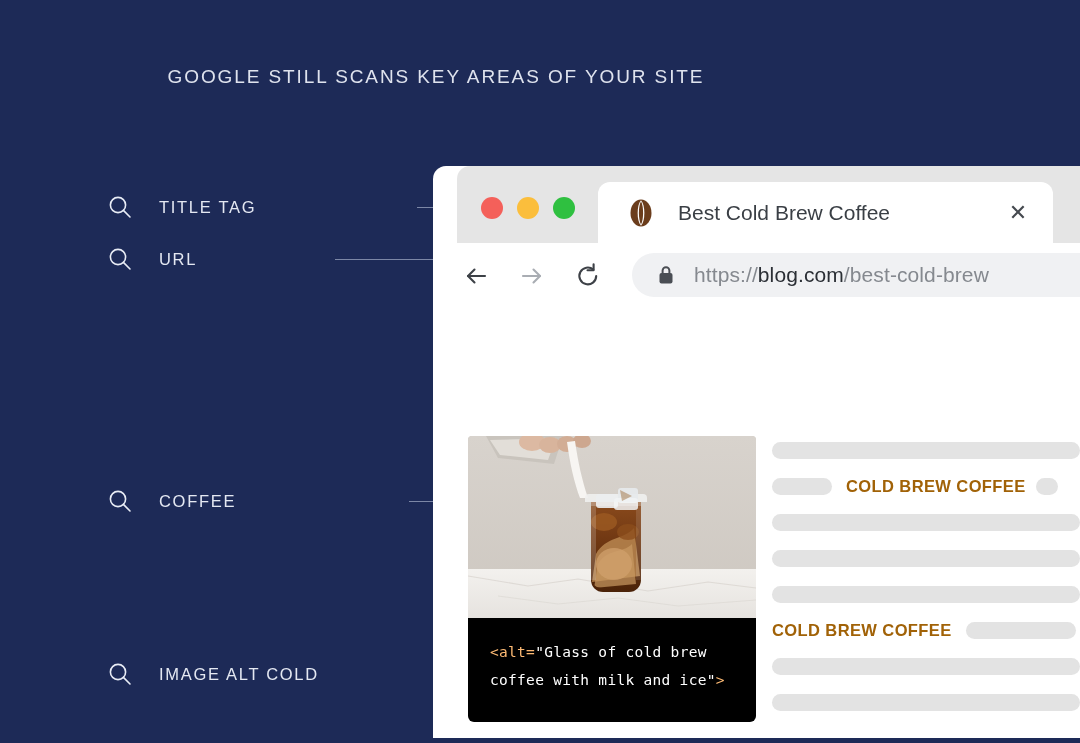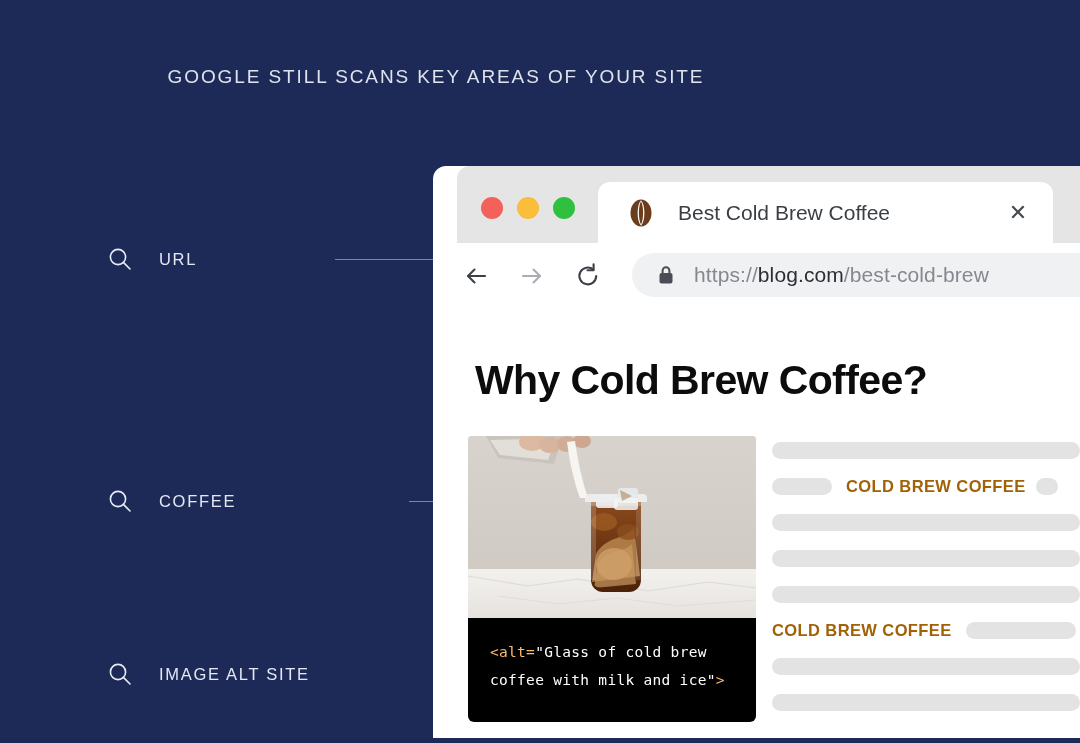--- a/index.html
+++ b/index.html
@@ -298,20 +298,30 @@
 </style>
 </head>
 <body>
 
 <div id="canvas">
 
   <div id="headline">GOOGLE STILL SCANS KEY AREAS OF YOUR SITE</div>
 
   <div id="sidebar">
 
+    <div class="side-item" style="top:32px">
+      <span class="side-icon">
+        <svg width="26" height="26" viewBox="0 0 26 26">
+          <circle cx="11" cy="11" r="7.6" fill="none" stroke="#e8ecf5" stroke-width="1.6"></circle>
+          <line x1="16.4" y1="16.4" x2="23" y2="23" stroke="#e8ecf5" stroke-width="1.6" stroke-linecap="round"></line>
+        </svg>
+      </span>
+      <span class="side-label">TITLE TAG</span>
+      <span class="connector" style="left:310px;width:108px"></span>
+    </div>
 
     <div class="side-item" style="top:84px">
       <span class="side-icon">
         <svg width="26" height="26" viewBox="0 0 26 26">
           <circle cx="11" cy="11" r="7.6" fill="none" stroke="#e8ecf5" stroke-width="1.6"></circle>
           <line x1="16.4" y1="16.4" x2="23" y2="23" stroke="#e8ecf5" stroke-width="1.6" stroke-linecap="round"></line>
         </svg>
       </span>
       <span class="side-label">URL</span>
       <span class="connector" style="left:228px;width:190px"></span>
@@ -328,21 +338,21 @@
       <span class="connector" style="left:302px;width:116px"></span>
     </div>
 
     <div class="side-item" style="top:499px">
       <span class="side-icon">
         <svg width="26" height="26" viewBox="0 0 26 26">
           <circle cx="11" cy="11" r="7.6" fill="none" stroke="#e8ecf5" stroke-width="1.6"></circle>
           <line x1="16.4" y1="16.4" x2="23" y2="23" stroke="#e8ecf5" stroke-width="1.6" stroke-linecap="round"></line>
         </svg>
       </span>
-      <span class="side-label">IMAGE ALT SITE</span>
+      <span class="side-label">IMAGE ALT COLD</span>
       <span class="connector" style="left:382px;width:36px"></span>
     </div>
 
   </div>
 
   <div id="browser">
 
     <div id="chrome-bar">
       <div id="traffic">
         <span class="light red"></span>
@@ -389,21 +399,20 @@
             <rect x="1.5" y="8" width="13" height="10.5" rx="2" fill="#4a4e54"></rect>
             <path d="M4.6 8 V5.6 a3.4 3.4 0 0 1 6.8 0 V8" fill="none" stroke="#4a4e54" stroke-width="2"></path>
           </svg>
         </span>
         <span id="url-text"><span>https://</span><span class="dom">blog.com</span><span>/best-cold-brew</span></span>
         <span id="url-fade"></span>
       </div>
     </div>
 
     <div id="page">
-      <div id="page-heading">Why Cold Brew Coffee?</div>
 
       <div id="article-image">
         <svg width="288" height="182" viewBox="0 0 288 182">
           <defs>
             <linearGradient id="wall" x1="0" y1="0" x2="0" y2="1">
               <stop offset="0%" stop-color="#d8d3cd"></stop>
               <stop offset="100%" stop-color="#cdc7c0"></stop>
             </linearGradient>
             <linearGradient id="marble" x1="0" y1="0" x2="0" y2="1">
               <stop offset="0%" stop-color="#f3f1ee"></stop>

